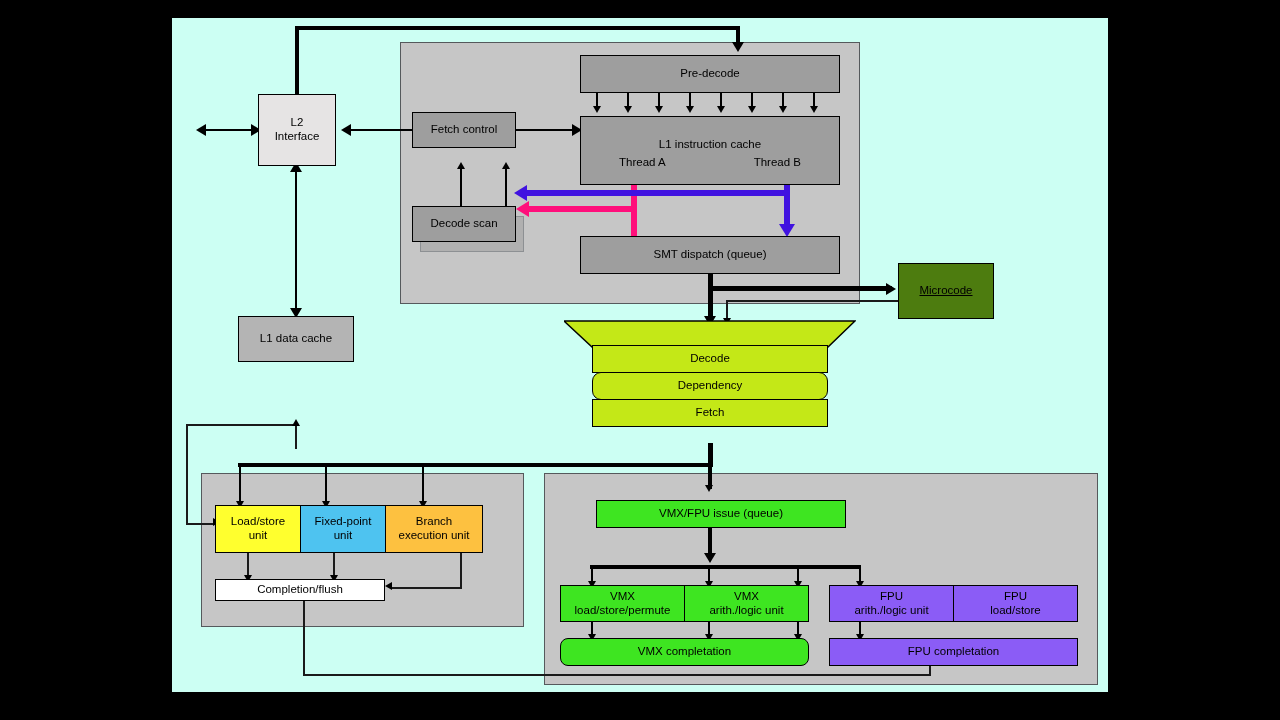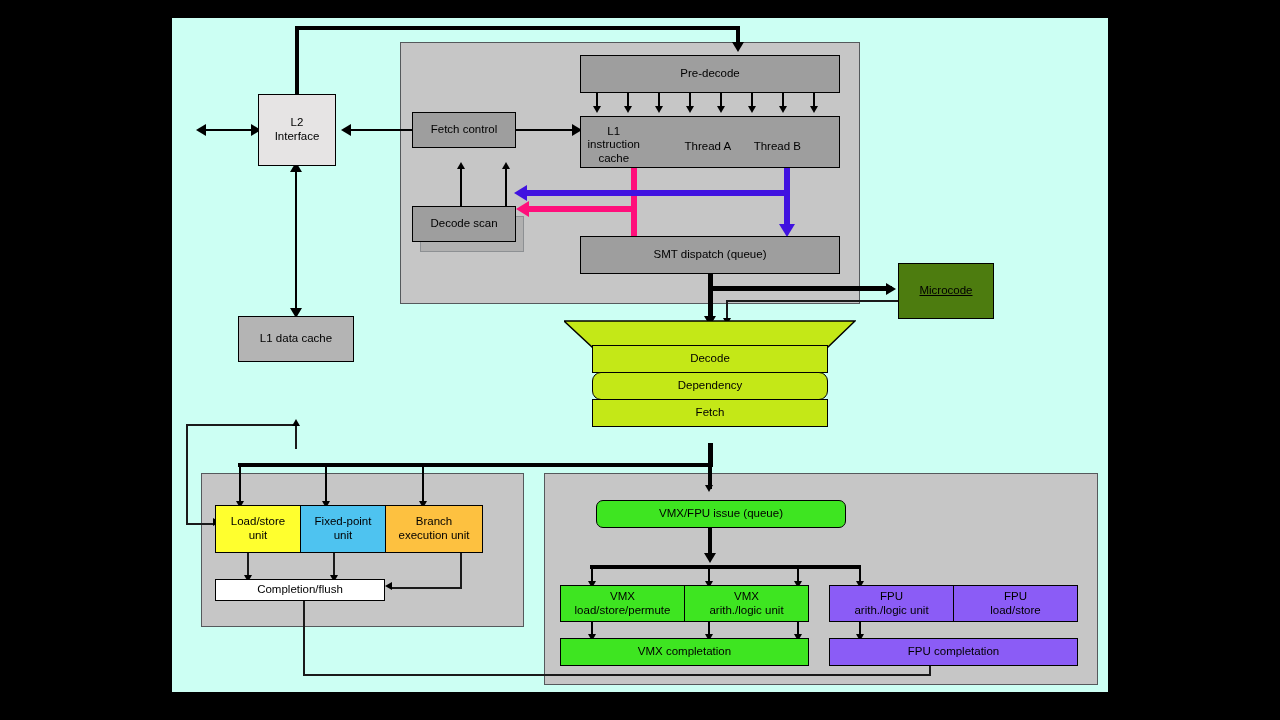--- a/index.html
+++ b/index.html
@@ -198,21 +198,21 @@
     <div class="box gray-dark" style="left:240px;top:94px;width:104px;height:36px;">
       <span>Fetch control</span>
     </div>
 
     <div style="position:absolute;left:248px;top:198px;width:104px;height:36px;background:#B0B0B0;border:1px solid #8d9093;box-sizing:border-box;"></div>
 
     <div class="box gray-dark" style="left:240px;top:188px;width:104px;height:36px;">
       <span>Decode scan</span>
     </div>
 
-    <div class="box gray-dark" style="left:408px;top:98px;width:260px;height:52px;flex-direction:row;justify-content:flex-start;padding-top:6px;">
+    <div class="box gray-dark" style="left:408px;top:98px;width:260px;height:69px;flex-direction:column;justify-content:center;padding-top:6px;">
       <span>L1 instruction cache</span>
       <div style="display:flex;width:100%;justify-content:space-between;padding:4px 38px 0 38px;box-sizing:border-box;">
         <span>Thread A</span>
         <span>Thread B</span>
       </div>
     </div>
 
     <div class="box gray-dark" style="left:408px;top:218px;width:260px;height:38px;">
       <span>SMT dispatch (queue)</span>
     </div>
@@ -244,21 +244,21 @@
       <span>unit</span>
     </div>
     <div class="box lightorange two-line" style="left:213px;top:487px;width:98px;height:48px;flex-direction:column;">
       <span>Branch</span>
       <span>execution unit</span>
     </div>
     <div class="box white" style="left:43px;top:561px;width:170px;height:22px;">
       <span>Completion/flush</span>
     </div>
 
-    <div class="box green" style="left:424px;top:482px;width:250px;height:28px;border-radius:7px;">
+    <div class="box green" style="left:424px;top:482px;width:250px;height:28px;">
       <span>VMX/FPU issue (queue)</span>
     </div>
 
     <div class="box green two-line" style="left:388px;top:567px;width:125px;height:37px;flex-direction:column;">
       <span>VMX</span>
       <span>load/store/permute</span>
     </div>
     <div class="box green two-line" style="left:512px;top:567px;width:125px;height:37px;flex-direction:column;">
       <span>VMX</span>
       <span>arith./logic unit</span>
@@ -266,21 +266,21 @@
 
     <div class="box orange two-line" style="left:657px;top:567px;width:125px;height:37px;flex-direction:column;">
       <span>FPU</span>
       <span>arith./logic unit</span>
     </div>
     <div class="box orange two-line" style="left:781px;top:567px;width:125px;height:37px;flex-direction:column;">
       <span>FPU</span>
       <span>load/store</span>
     </div>
 
-    <div class="box green" style="left:388px;top:620px;width:249px;height:28px;">
+    <div class="box green" style="left:388px;top:620px;width:249px;height:28px;border-radius:8px;">
       <span>VMX completation</span>
     </div>
     <div class="box orange" style="left:657px;top:620px;width:249px;height:28px;">
       <span>FPU completation</span>
     </div>
 
   </div>
 </div>
 
 </body></html>

